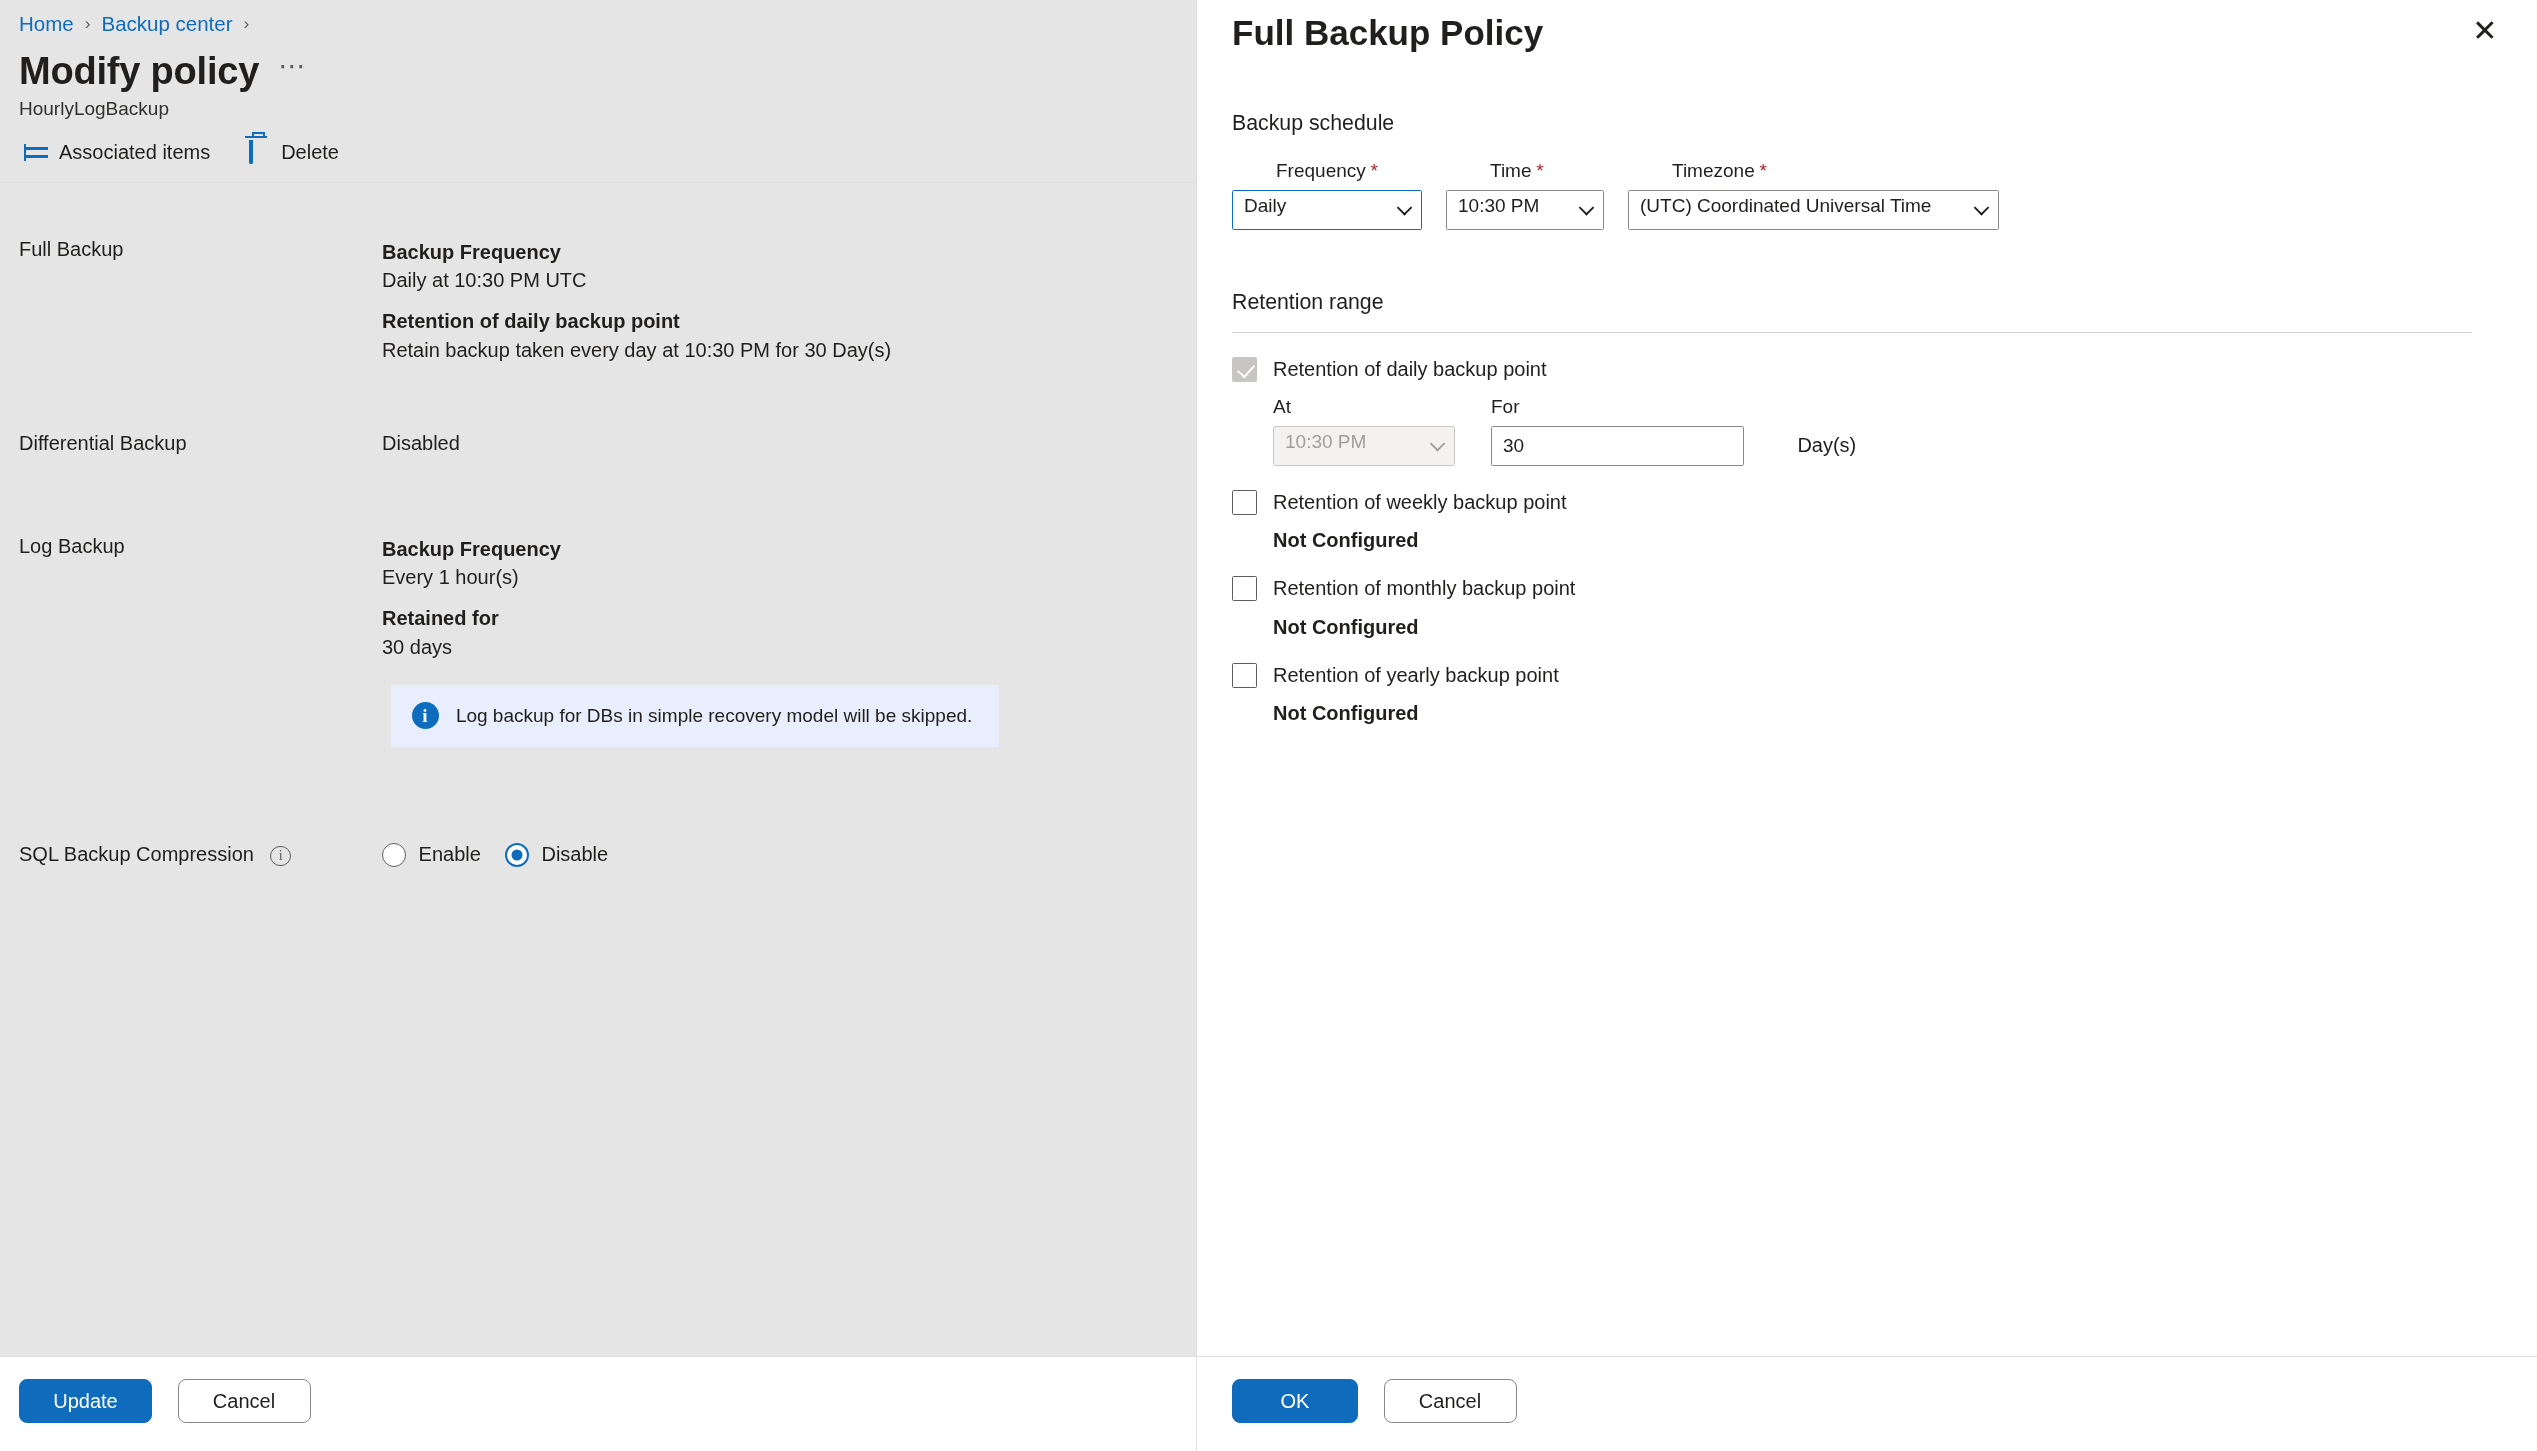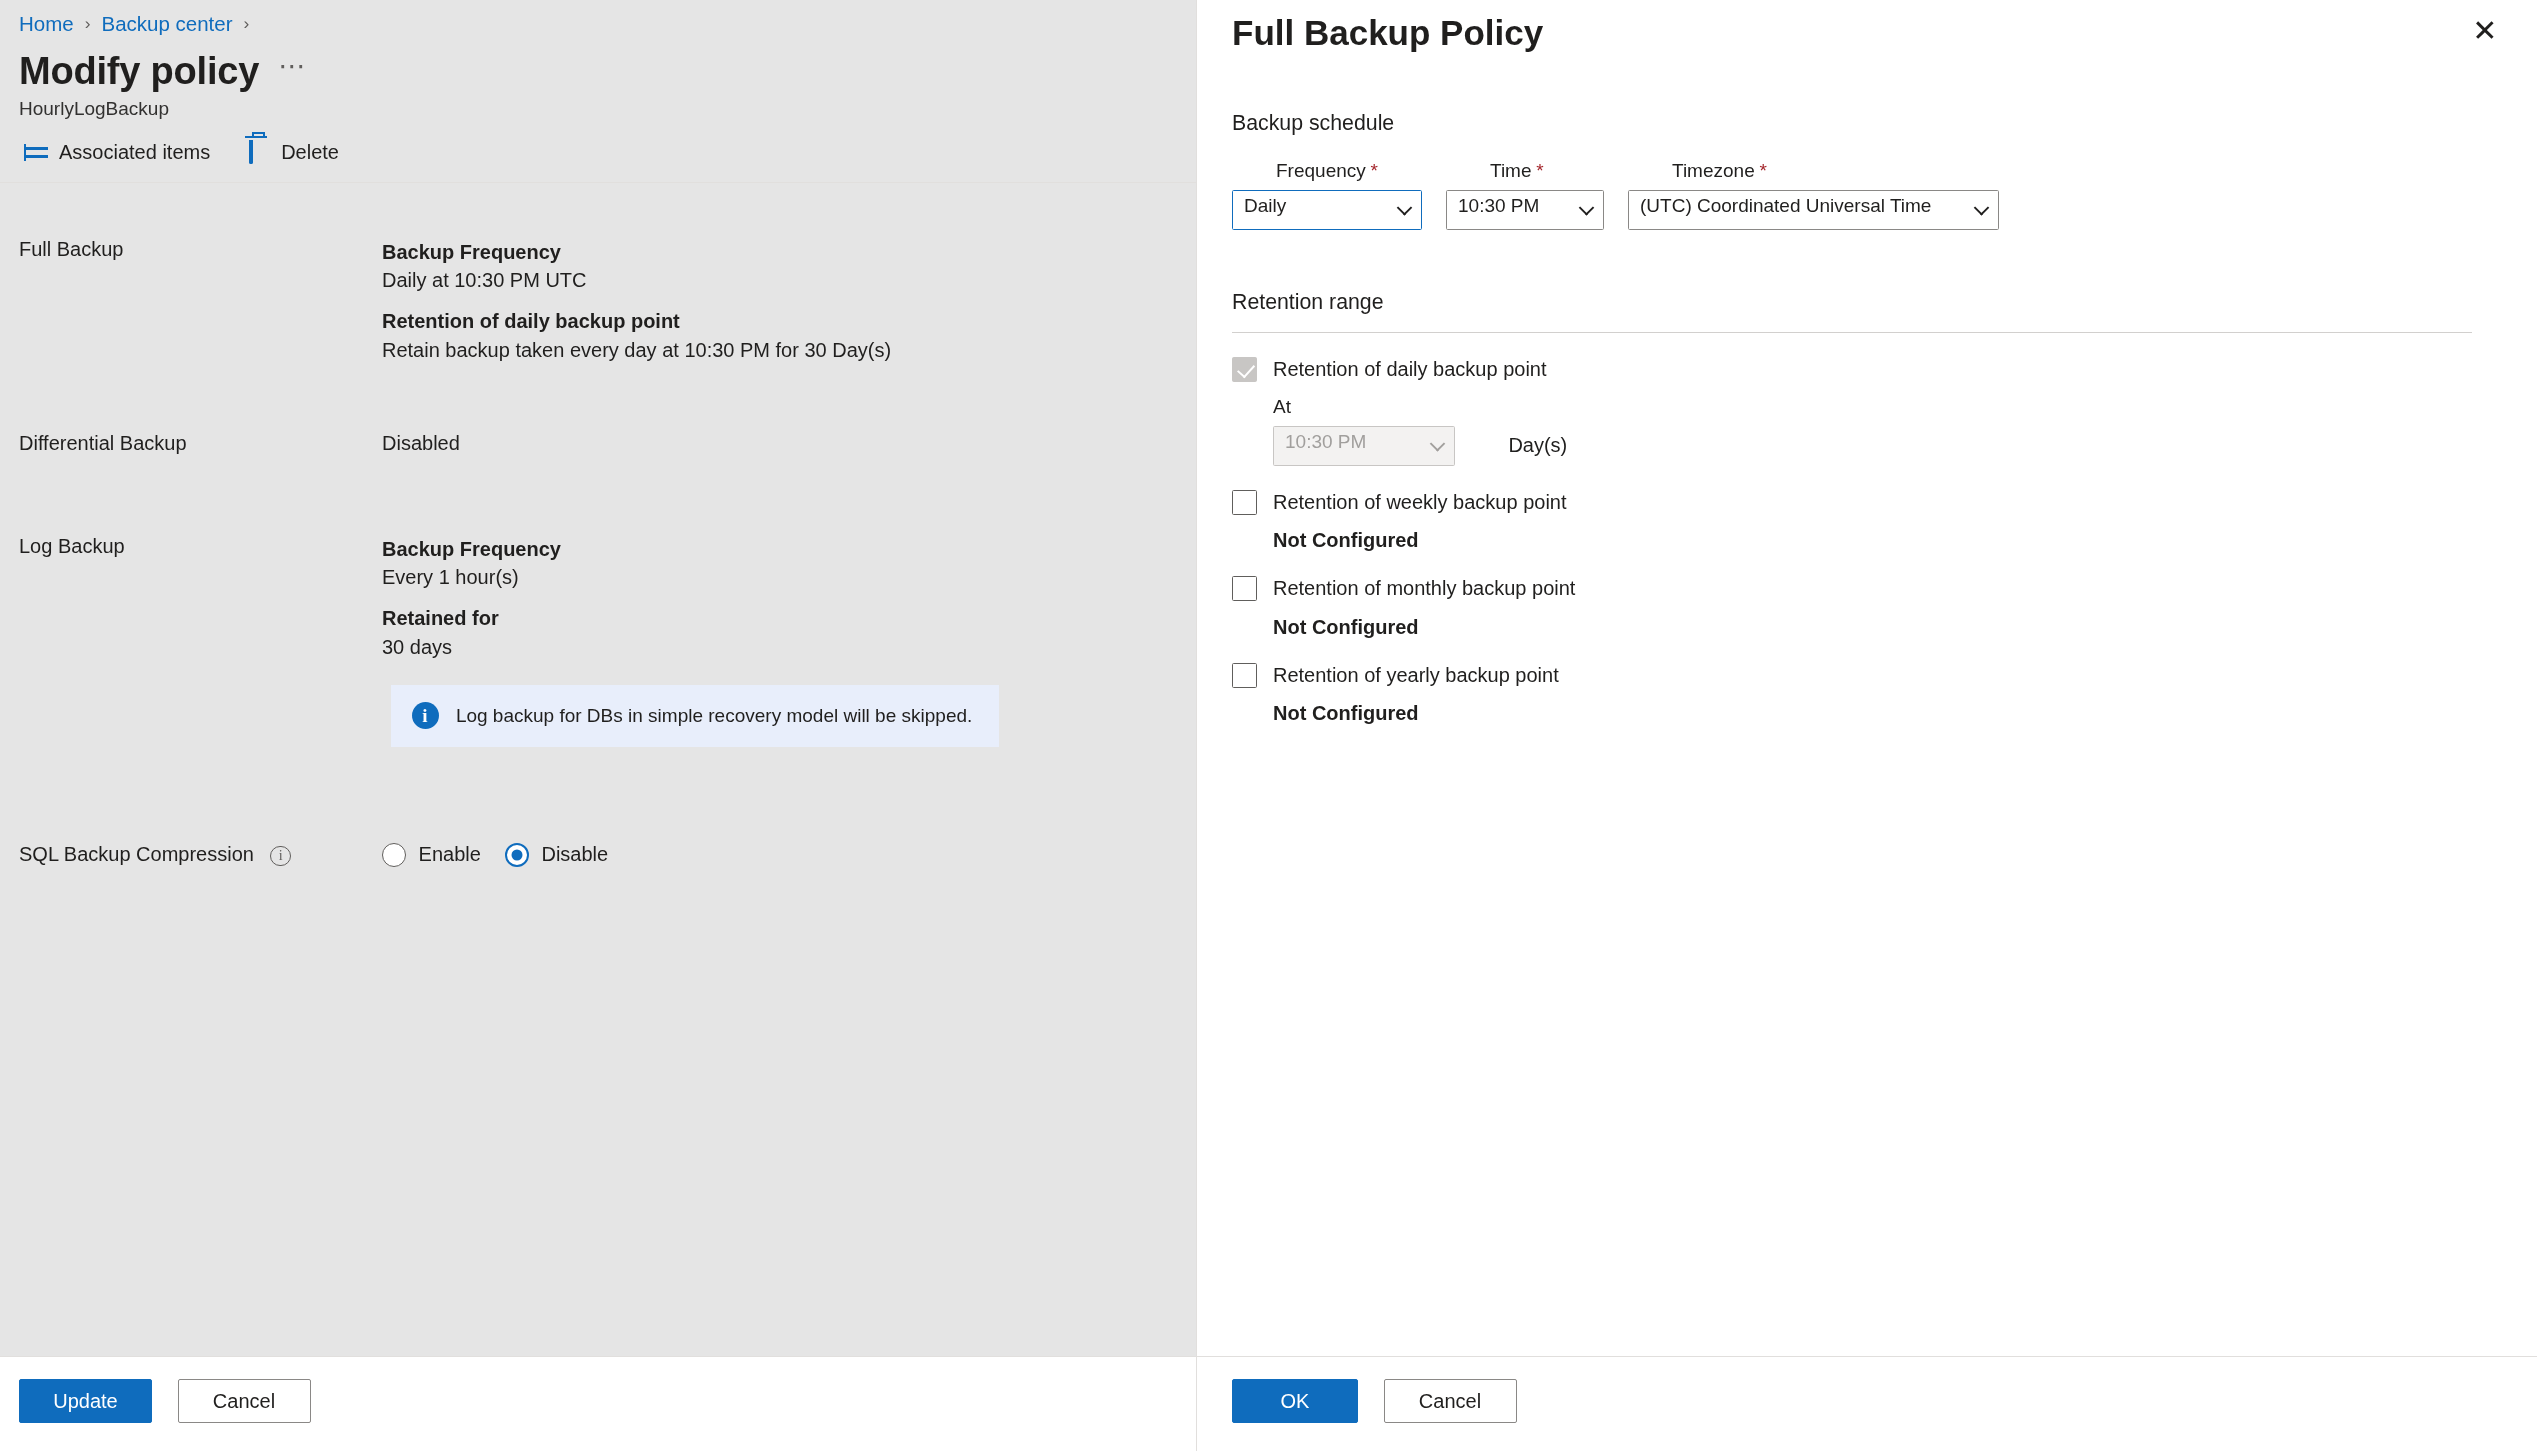--- a/index.html
+++ b/index.html
@@ -148,21 +148,21 @@
     border-top: 1.6px solid #e1dfdd;
     padding: 22px 0 0 19px;
     height: 95px;
     background: #fff;
   }
   .btn {
     font-family: "Liberation Sans", sans-serif;
     font-size: 20px;
     height: 44px;
     min-width: 133px;
-    border-radius: 2px;
+    border-radius: 8px;
     cursor: pointer;
     padding: 0 16px;
   }
   .btn-primary {
     background: #0f6cbd; color: #fff; border: 0.8px solid #0f6cbd;
   }
   .btn-secondary {
     background: #fff; color: #201f1e; border: 0.8px solid #8a8886;
     margin-left: 22px;
   }
@@ -425,20 +425,24 @@
       </div>
       <div class="sub-block">
         <div class="sub-fields">
           <div class="field">
             <div class="sub-label">At</div>
             <div class="select disabled w-time" style="width:182px;">
               <span>10:30 PM</span>
               <span class="chev"></span>
             </div>
           </div>
+          <div class="field">
+            <div class="sub-label">For</div>
+            <input class="textbox" type="text" value="30" style="">
+          </div>
           <div class="days-suffix">Day(s)</div>
         </div>
       </div>
 
       <div class="check-row">
         <span class="checkbox"></span>
         <span class="check-label">Retention of weekly backup point</span>
       </div>
       <div class="notconf">Not Configured</div>
 

